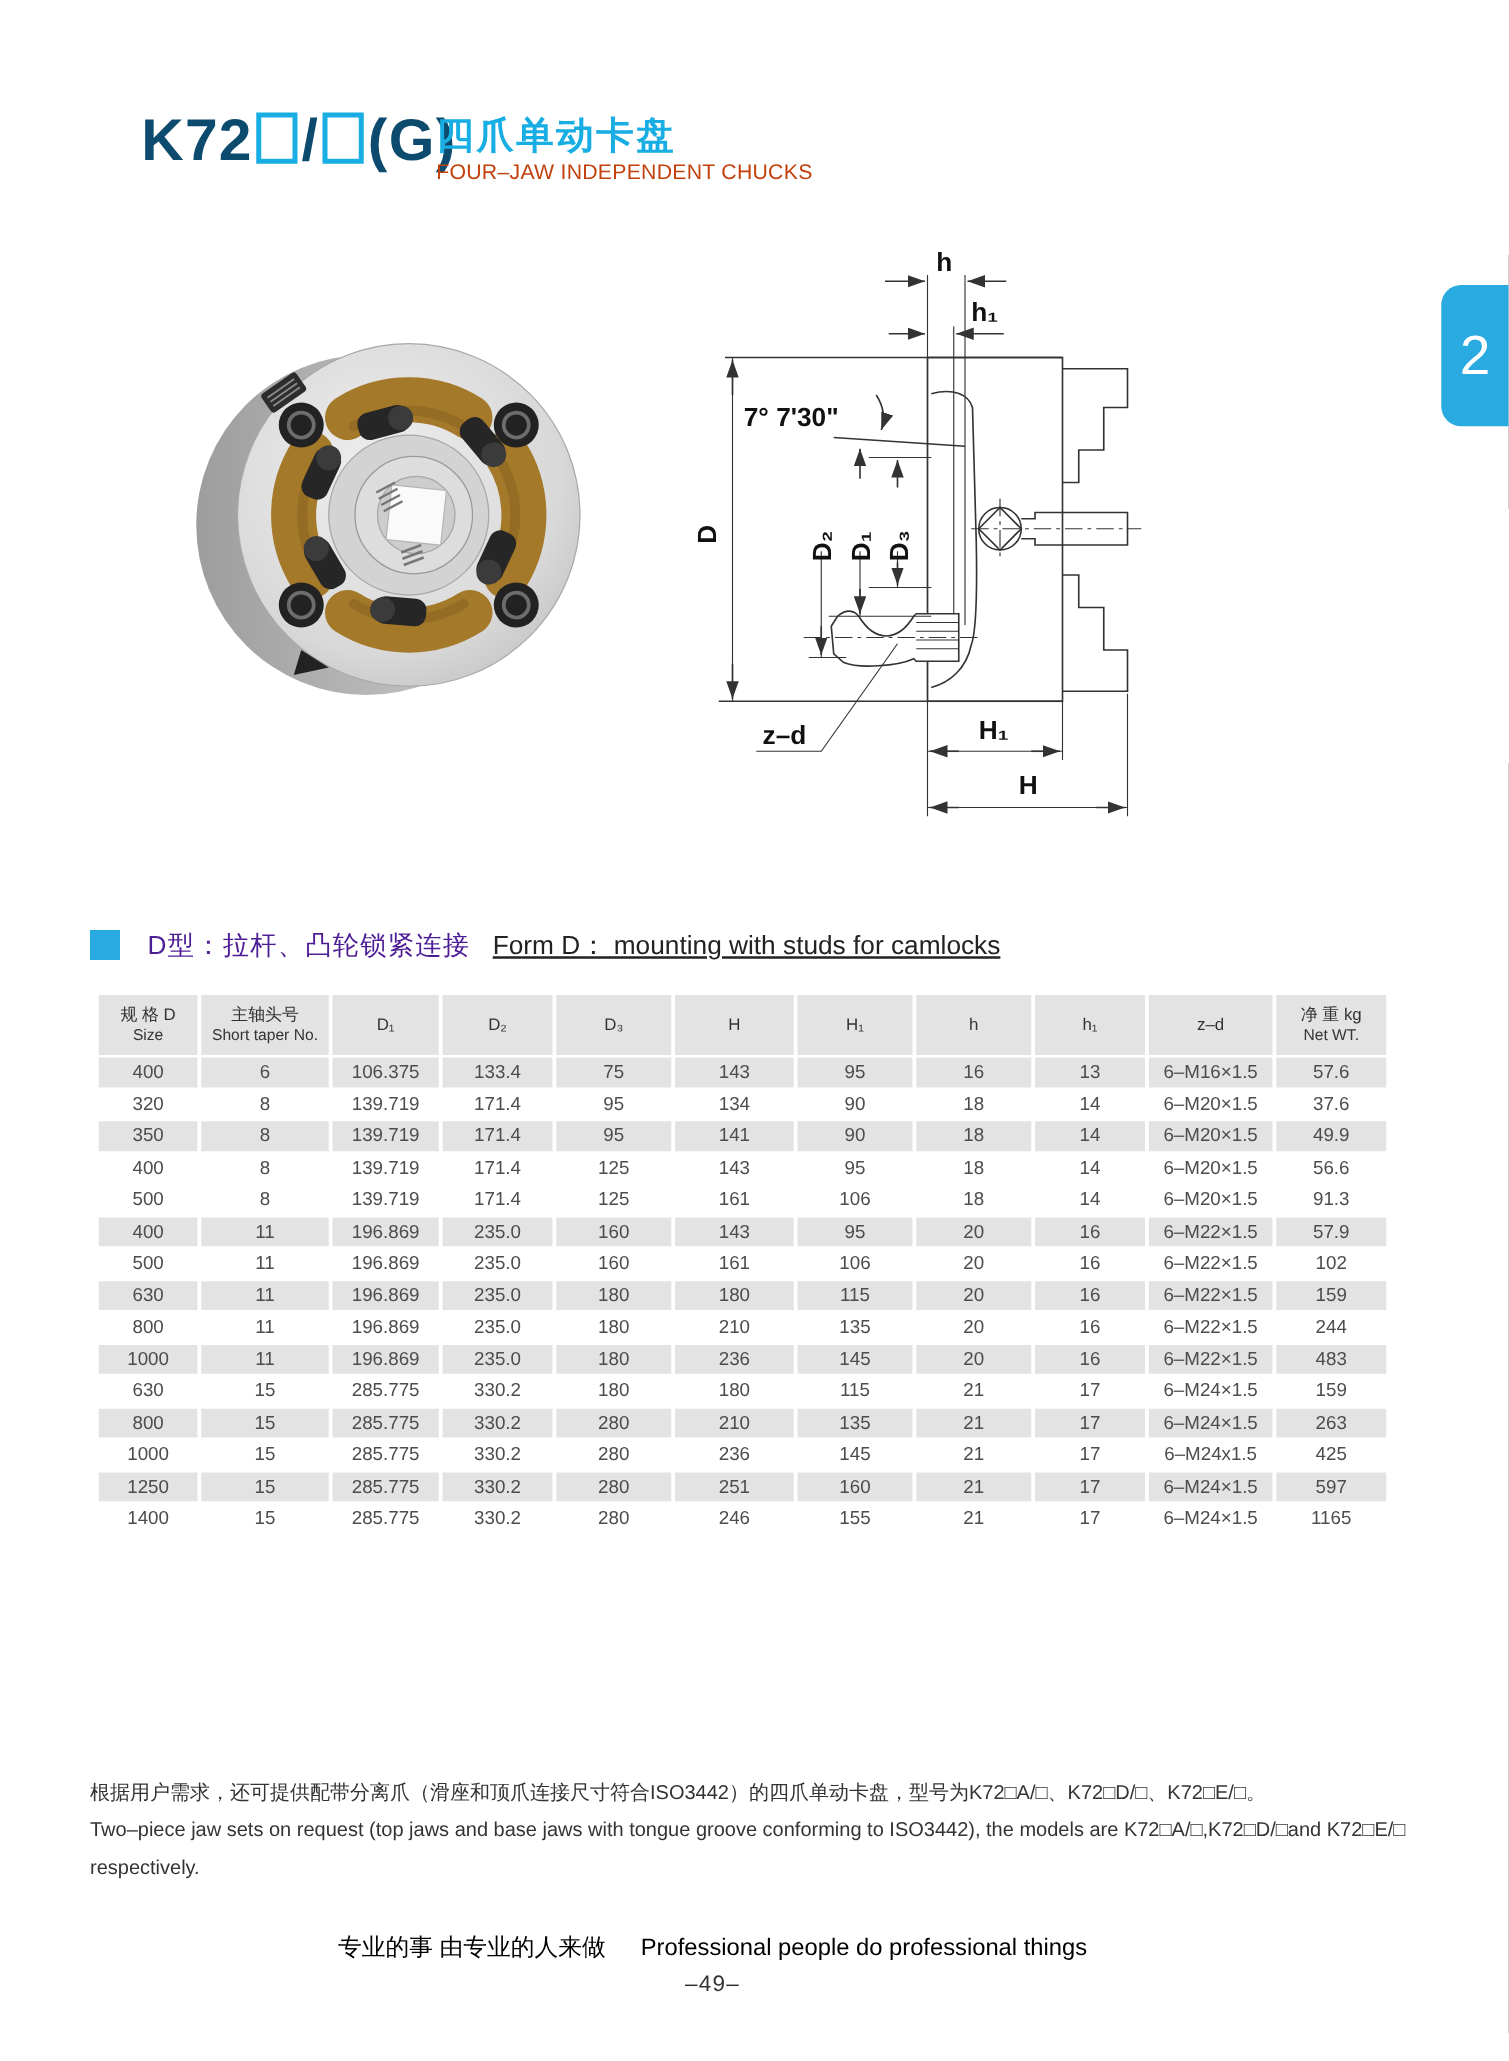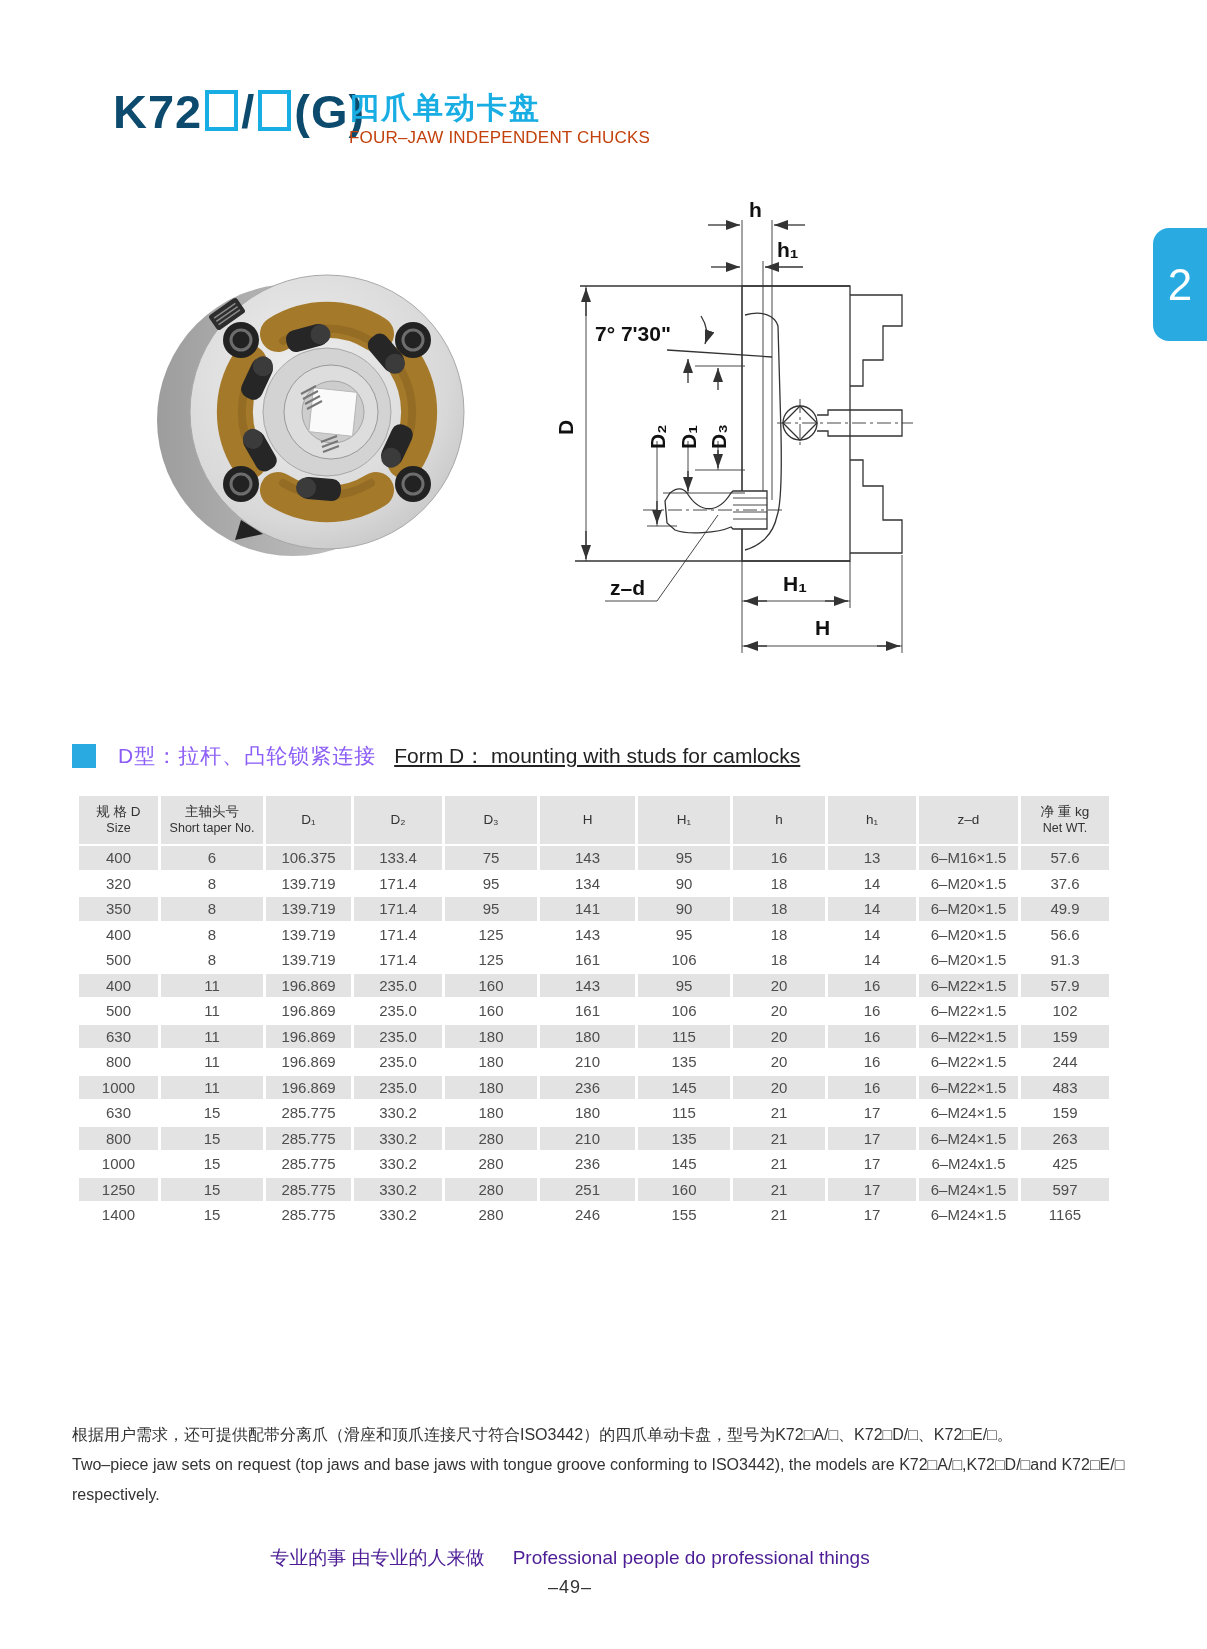--- a/index.html
+++ b/index.html
@@ -11,34 +11,34 @@
   .cn-title{position:absolute;left:349px;top:88px;font-size:30px;font-weight:bold;color:#18ade3;letter-spacing:2px;}
   .en-title{position:absolute;left:349px;top:128px;font-size:17px;color:#c2410c;letter-spacing:.2px;}
   .tab{position:absolute;right:0;top:228px;width:54px;height:113px;background:#29abe2;border-radius:16px 0 0 16px;
        color:#fff;font-size:44px;display:flex;align-items:center;justify-content:center;}
   
   .photo{position:absolute;left:155px;top:262px;}
   .diagram{position:absolute;left:515px;top:183px;}
   
   .sect{position:absolute;left:72px;top:742px;display:flex;align-items:center;}
   .bullet{width:24px;height:24px;background:#29abe2;margin-right:22px;}
-  .sect .cn{font-size:21px;color:#8b5cf6;letter-spacing:1px;}
+  .sect .cn{font-size:21px;color:#4c1d95;letter-spacing:1px;}
   .sect .en{font-size:21px;color:#222;margin-left:18px;text-decoration:underline;}
   
   table.spec{position:absolute;left:76px;top:794px;border-collapse:separate;border-spacing:3px 2px;table-layout:fixed;}
   table.spec th{background:#e3e3e3;font-weight:normal;color:#333;font-size:13.5px;line-height:1.25;height:44px;padding:2px 0;text-align:center;}
   table.spec th .l2{font-size:12.5px;}
   table.spec td{font-size:15px;color:#4d4d4d;text-align:center;height:23.5px;padding:0;line-height:1;}
   table.spec tr.odd td{background:#e3e3e3;}
   table.spec tr.even td{background:#ffffff;}
   
   .notes{position:absolute;left:72px;top:1420px;width:1090px;font-size:16px;color:#333;line-height:30px;}
   
   .footer{position:absolute;left:0;top:1545px;width:1140px;text-align:center;}
-  .slogan{font-size:19px;color:#4c1d95;}
+  .slogan{font-size:19px;color:#000000;}
   .slogan .sp{display:inline-block;width:28px;}
   .pageno{font-size:18px;color:#333;margin-top:6px;letter-spacing:1px;}
   svg text{font-family:"Liberation Sans","DejaVu Sans",sans-serif;}
 </style>
 </head>
 <body>
 
 <div class="page">
 
   <div class="model"><span>K72</span><span class="sq"></span><span>/</span><span class="sq"></span><span>(G)</span></div>

